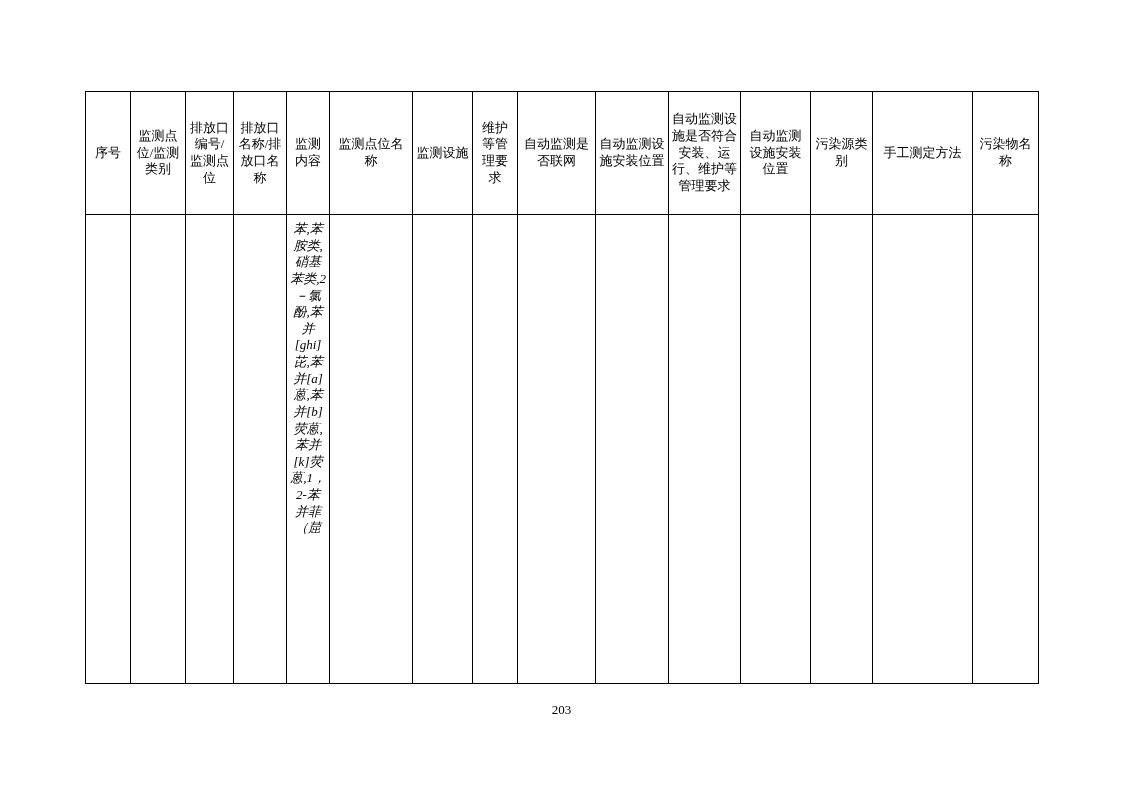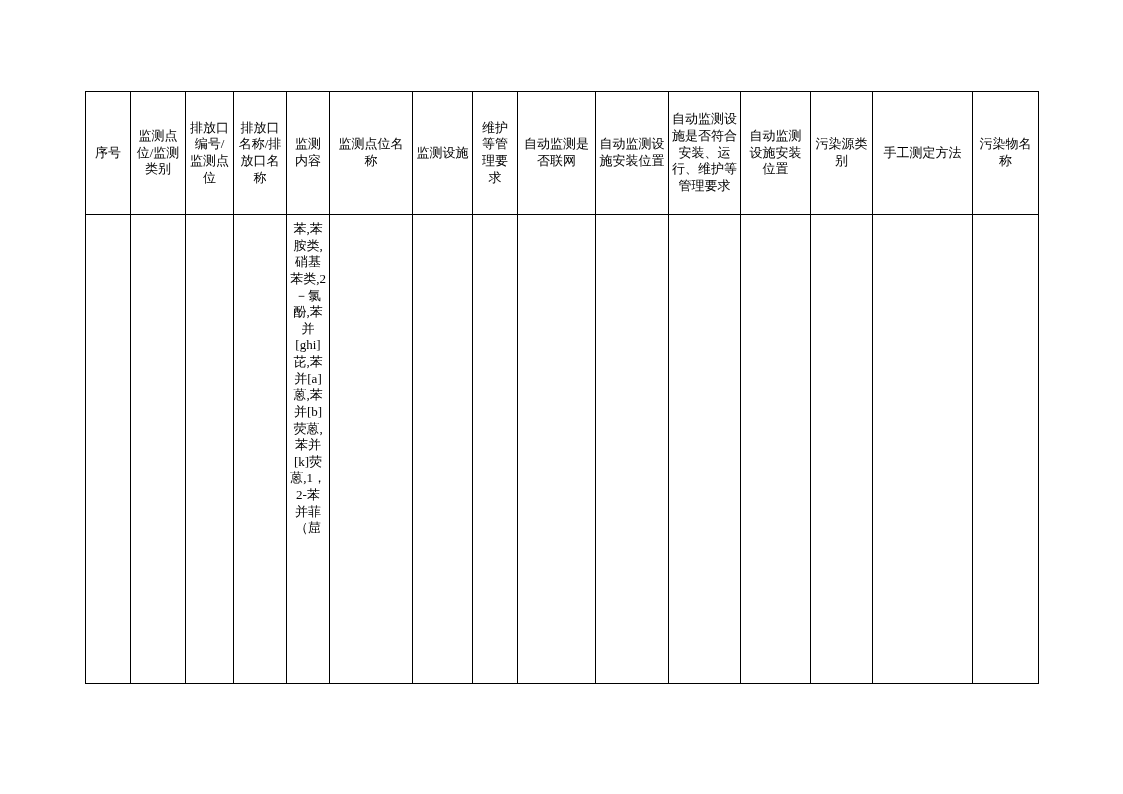--- a/index.html
+++ b/index.html
@@ -47,20 +47,21 @@
     word-wrap: break-word;
     overflow-wrap: break-word;
   }
   table.monitor-table thead th {
     height: 118px;
   }
   table.monitor-table tbody td {
     height: 460px;
     vertical-align: top;
     padding-top: 6px;
+    font-style: italic;
   }
   td.content-cell {
     text-align: center;
     line-height: 1.32;
     font-size: 13px;
     letter-spacing: 0px;
   }
   .page-number {
     position: absolute;
     left: 0;
@@ -146,14 +147,15 @@
           <td></td>
           <td></td>
           <td></td>
           <td></td>
           <td></td>
         </tr>
       </tbody>
     </table>
   </div>
 
+  <div class="page-number">203</div>
 
 </div>
 
 </body></html>

